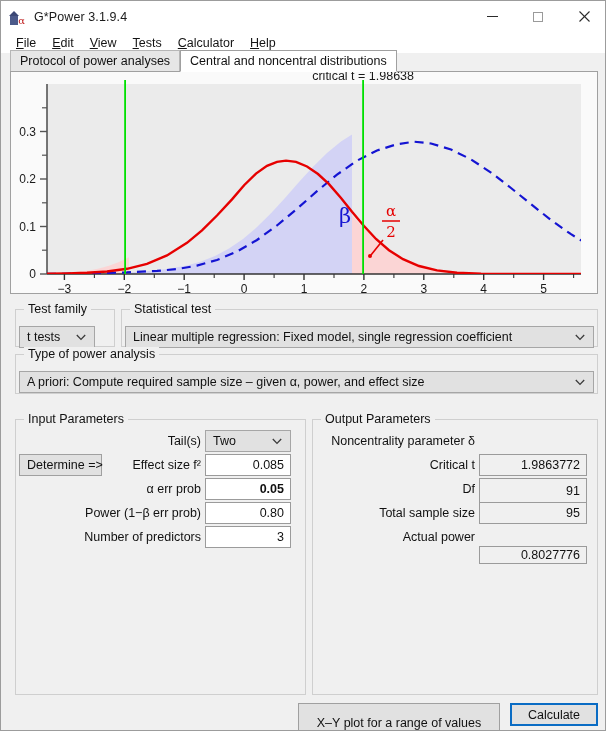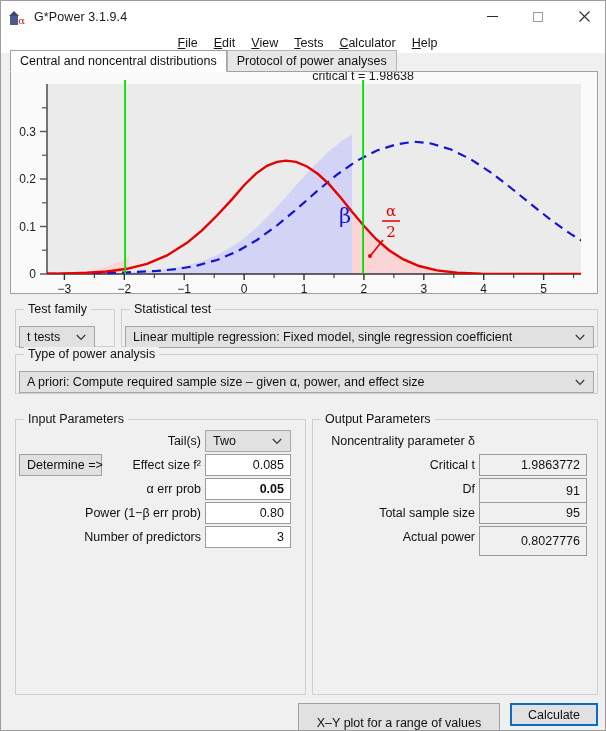--- a/index.html
+++ b/index.html
@@ -83,21 +83,20 @@
   
   .menubar {
     position: absolute;
     left: 0; top: 31px;
     width: 606px; height: 21px;
     background: #ffffff;
     display: flex;
     align-items: center;
     padding-left: 7px;
     box-sizing: border-box;
-    justify-content: center;
   }
   .menuitem {
     font-size: 12.5px;
     color: #141414;
     padding: 1px 8px 1px 8px;
     white-space: nowrap;
   }
   .menuitem u { text-decoration: underline; }
 
   
@@ -272,25 +271,25 @@
   <div class="menubar">
     <div class="menuitem"><u>F</u><span>ile</span></div>
     <div class="menuitem"><u>E</u>dit</div>
     <div class="menuitem"><u>V</u>iew</div>
     <div class="menuitem"><u>T</u>ests</div>
     <div class="menuitem"><u>C</u>alculator</div>
     <div class="menuitem"><u>H</u>elp</div>
   </div>
 
   <div class="tabstrip">
+    <div class="tab inactive">
+      <span>Protocol of power analyses</span>
+    </div>
     <div class="tab active">
       <span>Central and noncentral distributions</span>
-    </div>
-    <div class="tab inactive">
-      <span>Protocol of power analyses</span>
     </div>
   </div>
 
   <div class="plotpanel">
     <svg width="586" height="221" viewBox="0 0 586 221">
       <defs>
         <clipPath id="plotclip">
             <rect x="36" y="12" width="534" height="190"></rect>
           </clipPath>
       </defs>
@@ -490,21 +489,21 @@
   <div class="outfield" style="left:478px; top:477px; width:108px; height:26px;">
     <span>91</span>
   </div>
 
   <div class="flabel" style="left:316px; top:505px; width:158px;">Total sample size</div>
   <div class="outfield" style="left:478px; top:501px; width:108px; height:22px;">
     <span>95</span>
   </div>
 
   <div class="flabel" style="left:316px; top:529px; width:158px;">Actual power</div>
-  <div class="outfield" style="left:478px; top:525px; width:108px; height:30px;">
+  <div class="outfield" style="left:478px; top:545px; width:108px; height:18px;">
     <span>0.8027776</span>
   </div>
 
   <div class="btn" style="left:297px; top:702px; width:202px; height:39px;">
     <span>X–Y plot for a range of values</span>
   </div>
   <div class="btn primary" style="left:509px; top:702px; width:88px; height:23px;">
     <span>Calculate</span>
   </div>
 

